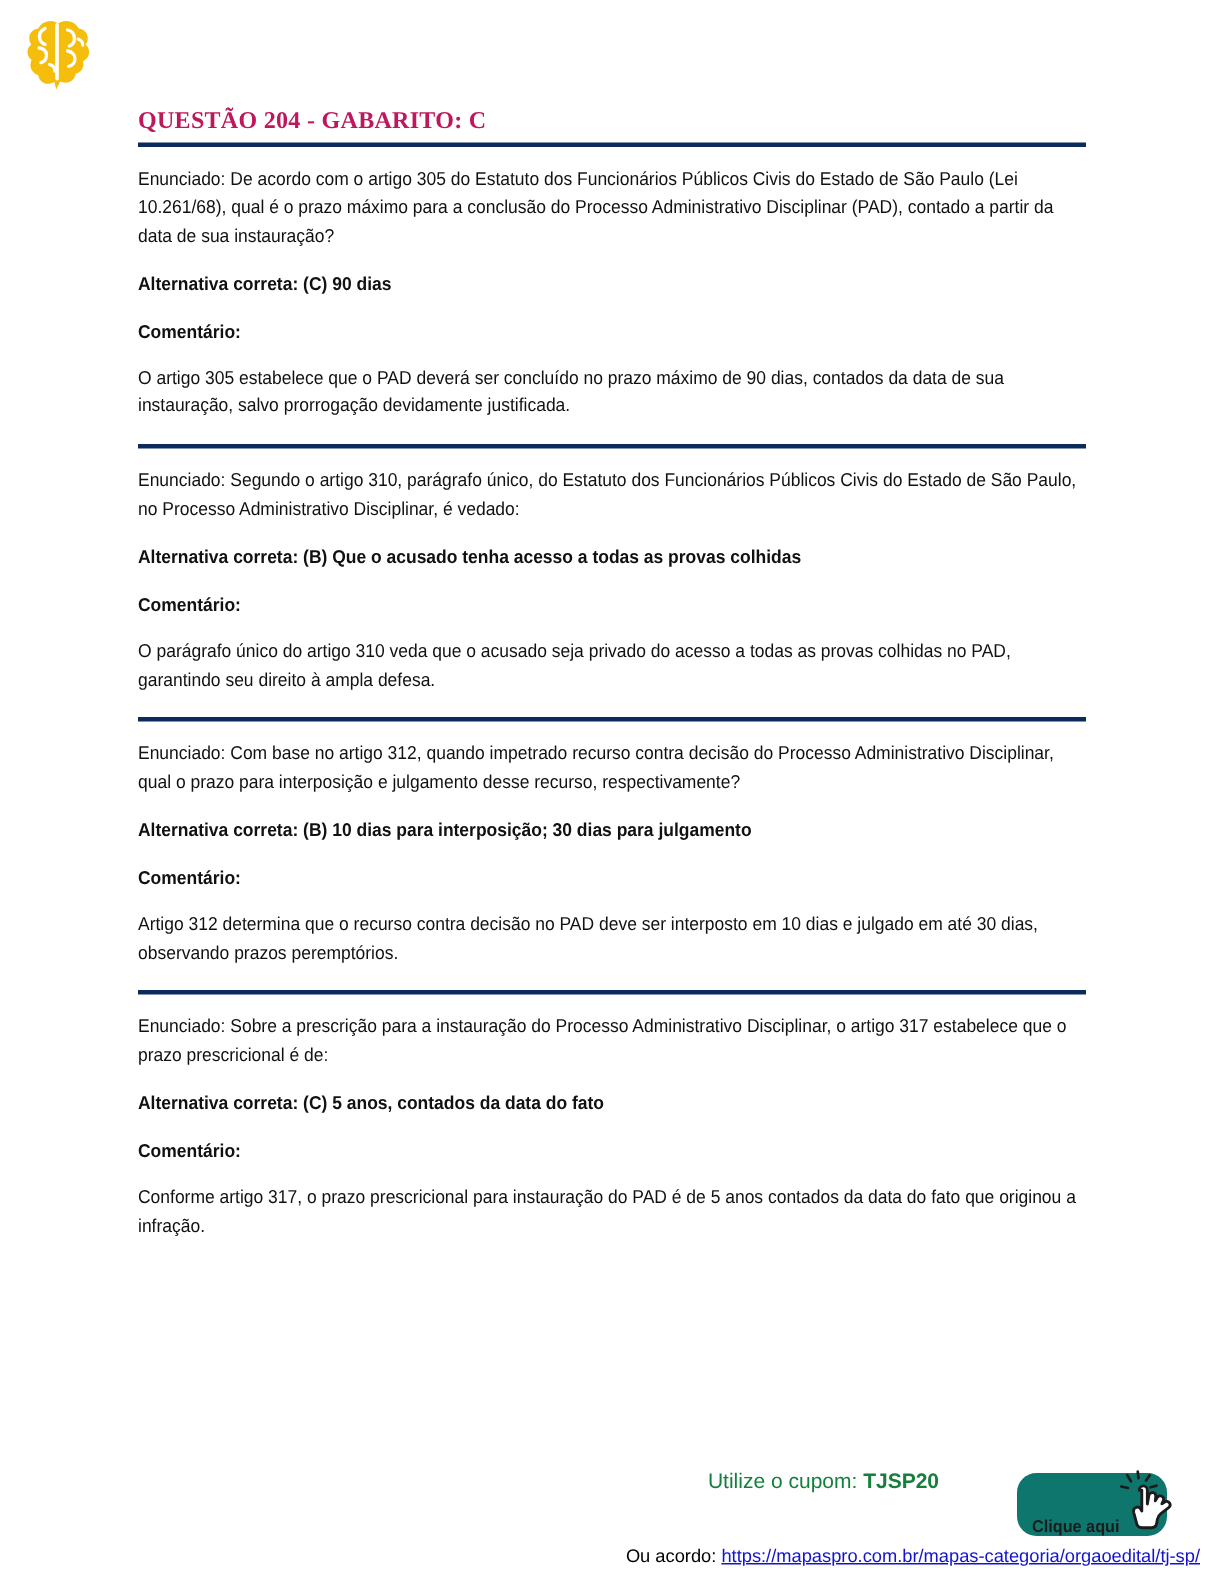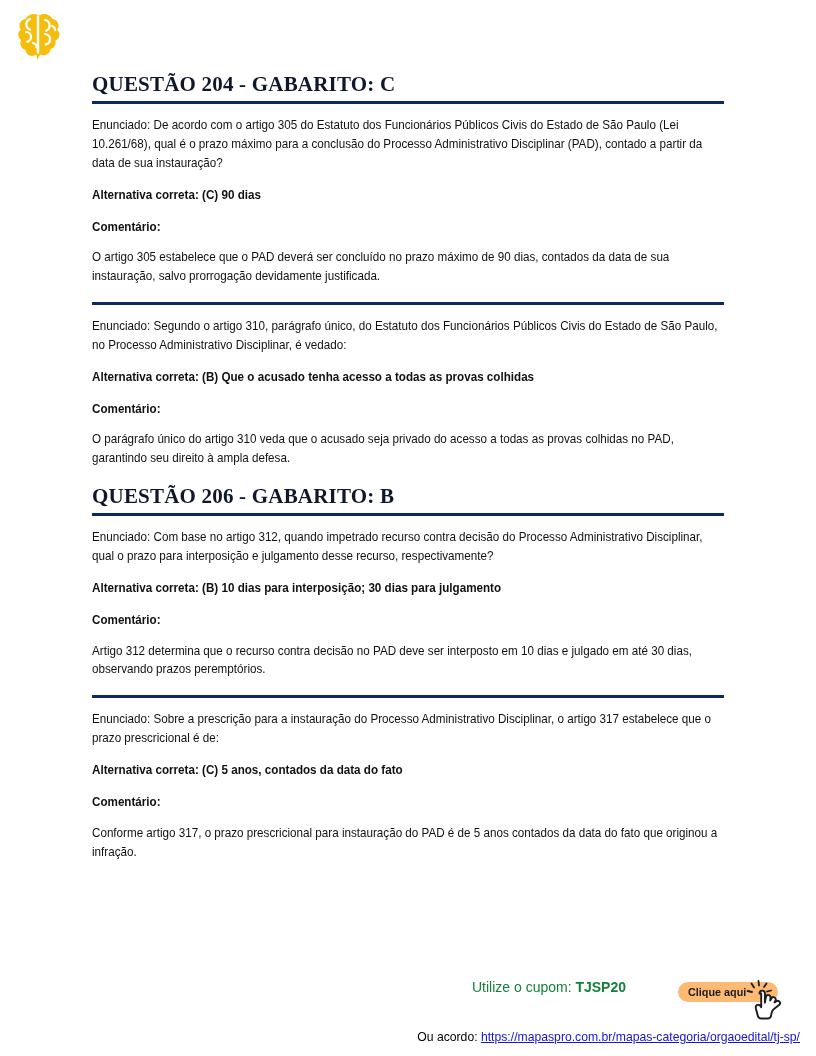--- a/index.html
+++ b/index.html
@@ -33,23 +33,23 @@
     width: 632px;
   }
 
   
   .q-block {
     margin-bottom: 0;
   }
   .q-heading {
     font-family: "Liberation Serif", serif;
     font-weight: bold;
-    font-size: 21px;
+    font-size: 16px;
     letter-spacing: 0.2px;
-    color: #0f172a;
+    color: #be185d;
     line-height: 1.15;
     padding-bottom: 5px;
   }
   .q-rule {
     height: 3px;
     background: #0d2a5c;
     width: 100%;
     margin-bottom: 12px;
   }
 
@@ -103,25 +103,25 @@
     color: #15803d;
     line-height: 1.3;
   }
   .promo-sub b { font-weight: bold; }
 
   .cta {
     position: absolute;
     left: 248px;
     top: 4px;
     width: 100px;
-    height: 20px;
-    background: #fdba74;
+    height: 42px;
+    background: #0f766e;
     border-radius: 13px;
     display: flex;
-    align-items: center;
+    align-items: flex-end;
     padding-left: 10px;
     box-sizing: border-box;
   }
   .cta-label {
     font-family: "Liberation Sans", sans-serif;
     font-weight: bold;
     font-size: 11.4px;
     color: #1c1c1c;
     white-space: nowrap;
     transform: scaleX(0.95);
@@ -184,21 +184,20 @@
 
   <div class="q-block">
     <div class="q-rule"></div>
     <p class="para">Enunciado: Segundo o artigo 310, parágrafo único, do Estatuto dos Funcionários Públicos Civis do Estado de São Paulo, no Processo Administrativo Disciplinar, é vedado:</p>
     <p class="para bold">Alternativa correta: (B) Que o acusado tenha acesso a todas as provas colhidas</p>
     <p class="para bold tight">Comentário:</p>
     <p class="para">O parágrafo único do artigo 310 veda que o acusado seja privado do acesso a todas as provas colhidas no PAD, garantindo seu direito à ampla defesa.</p>
   </div>
 
   <div class="q-block">
-    <div class="q-heading">QUESTÃO 206 - GABARITO: B</div>
     <div class="q-rule"></div>
     <p class="para">Enunciado: Com base no artigo 312, quando impetrado recurso contra decisão do Processo Administrativo Disciplinar, qual o prazo para interposição e julgamento desse recurso, respectivamente?</p>
     <p class="para bold">Alternativa correta: (B) 10 dias para interposição; 30 dias para julgamento</p>
     <p class="para bold tight">Comentário:</p>
     <p class="para">Artigo 312 determina que o recurso contra decisão no PAD deve ser interposto em 10 dias e julgado em até 30 dias, observando prazos peremptórios.</p>
   </div>
 
   <div class="q-block">
     <div class="q-rule"></div>
     <p class="para">Enunciado: Sobre a prescrição para a instauração do Processo Administrativo Disciplinar, o artigo 317 estabelece que o prazo prescricional é de:</p>

